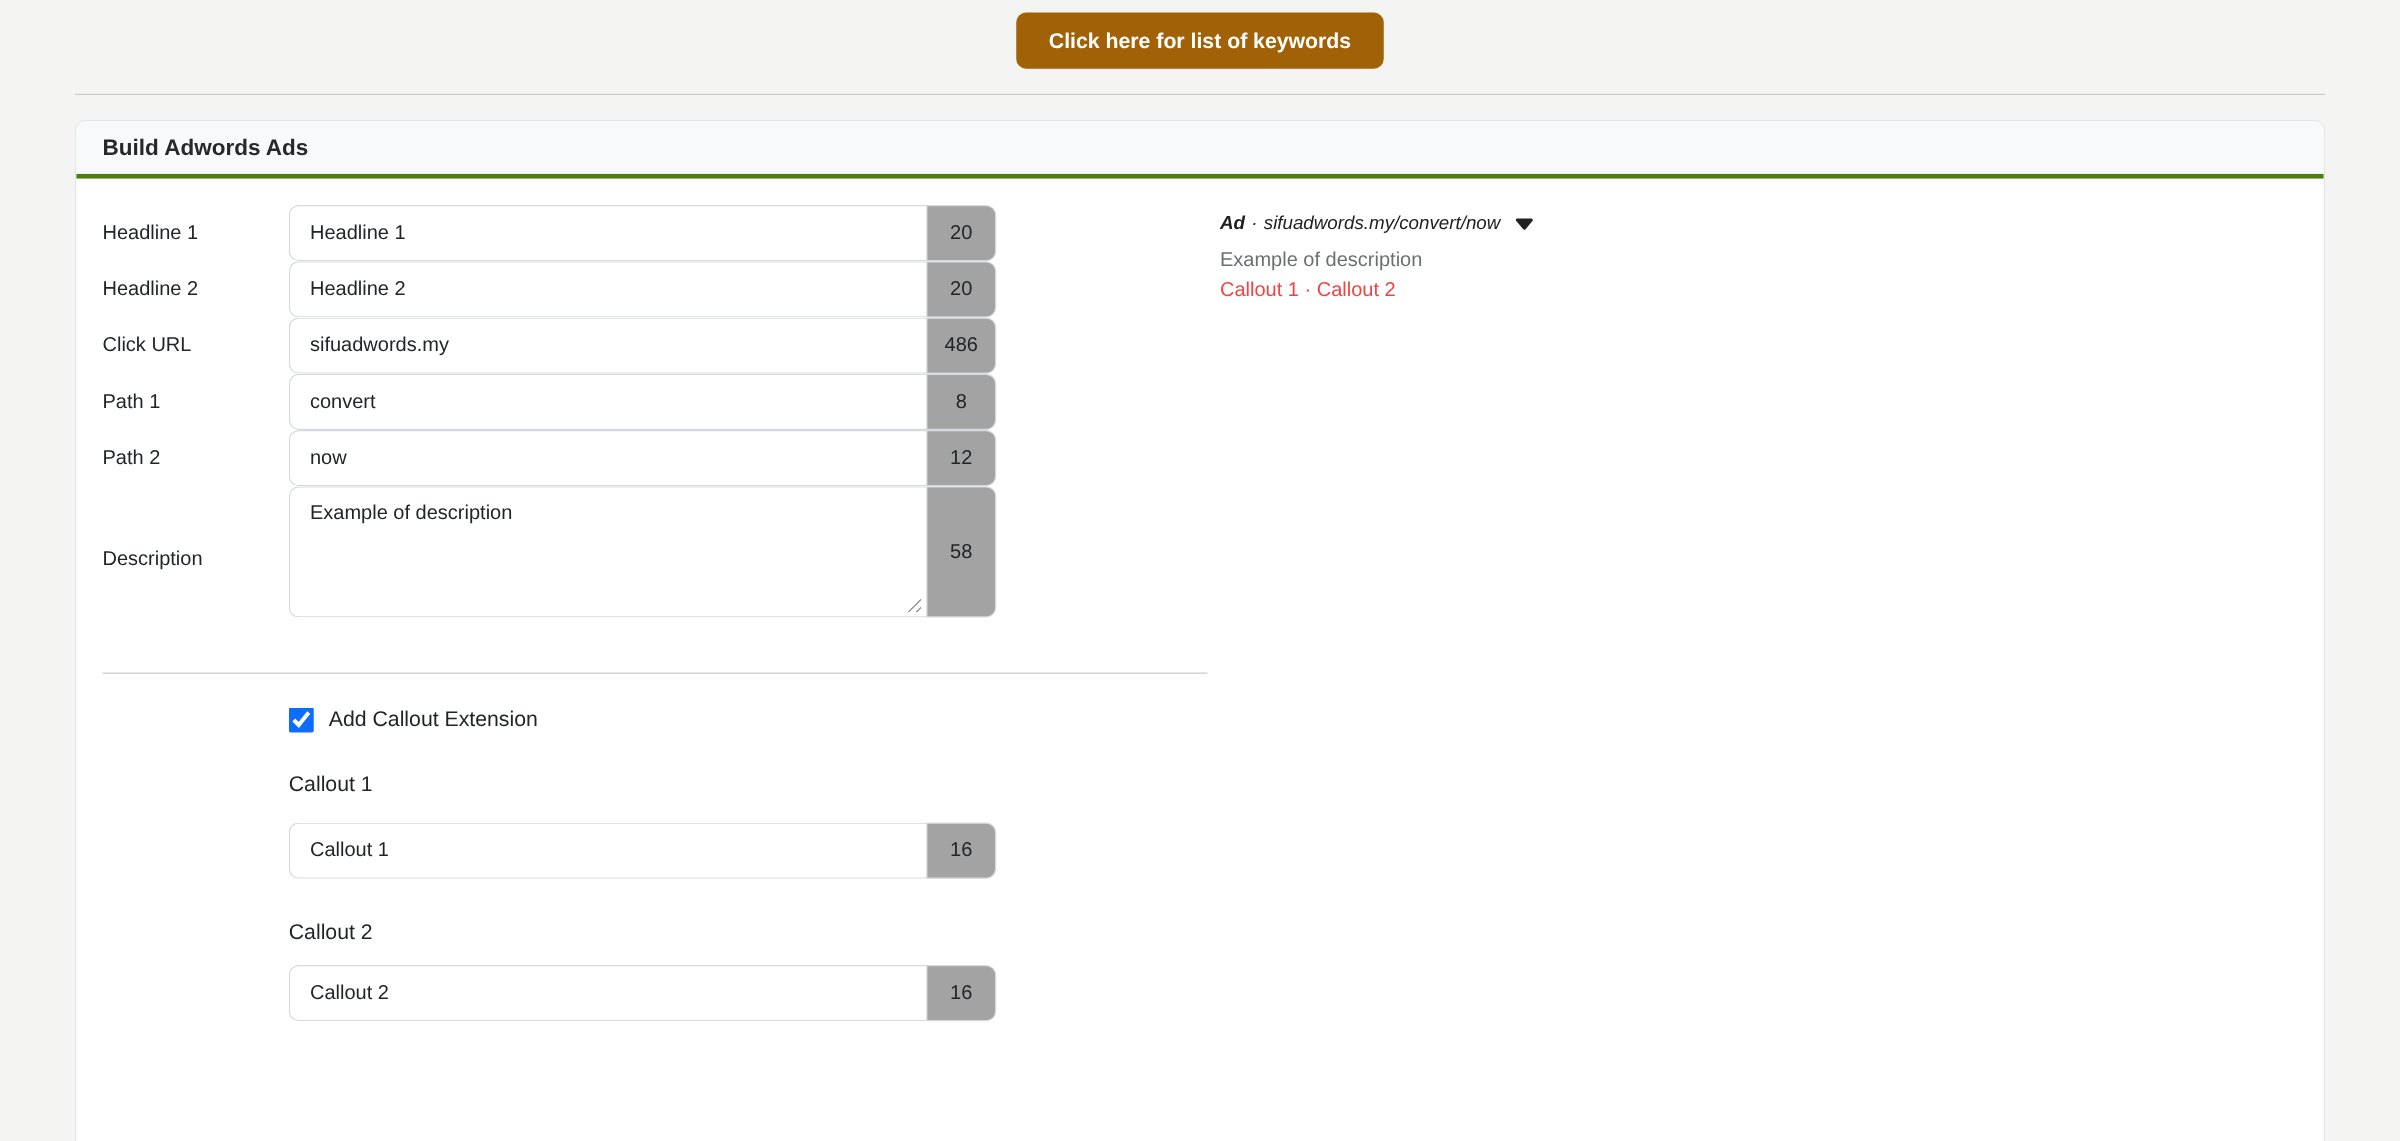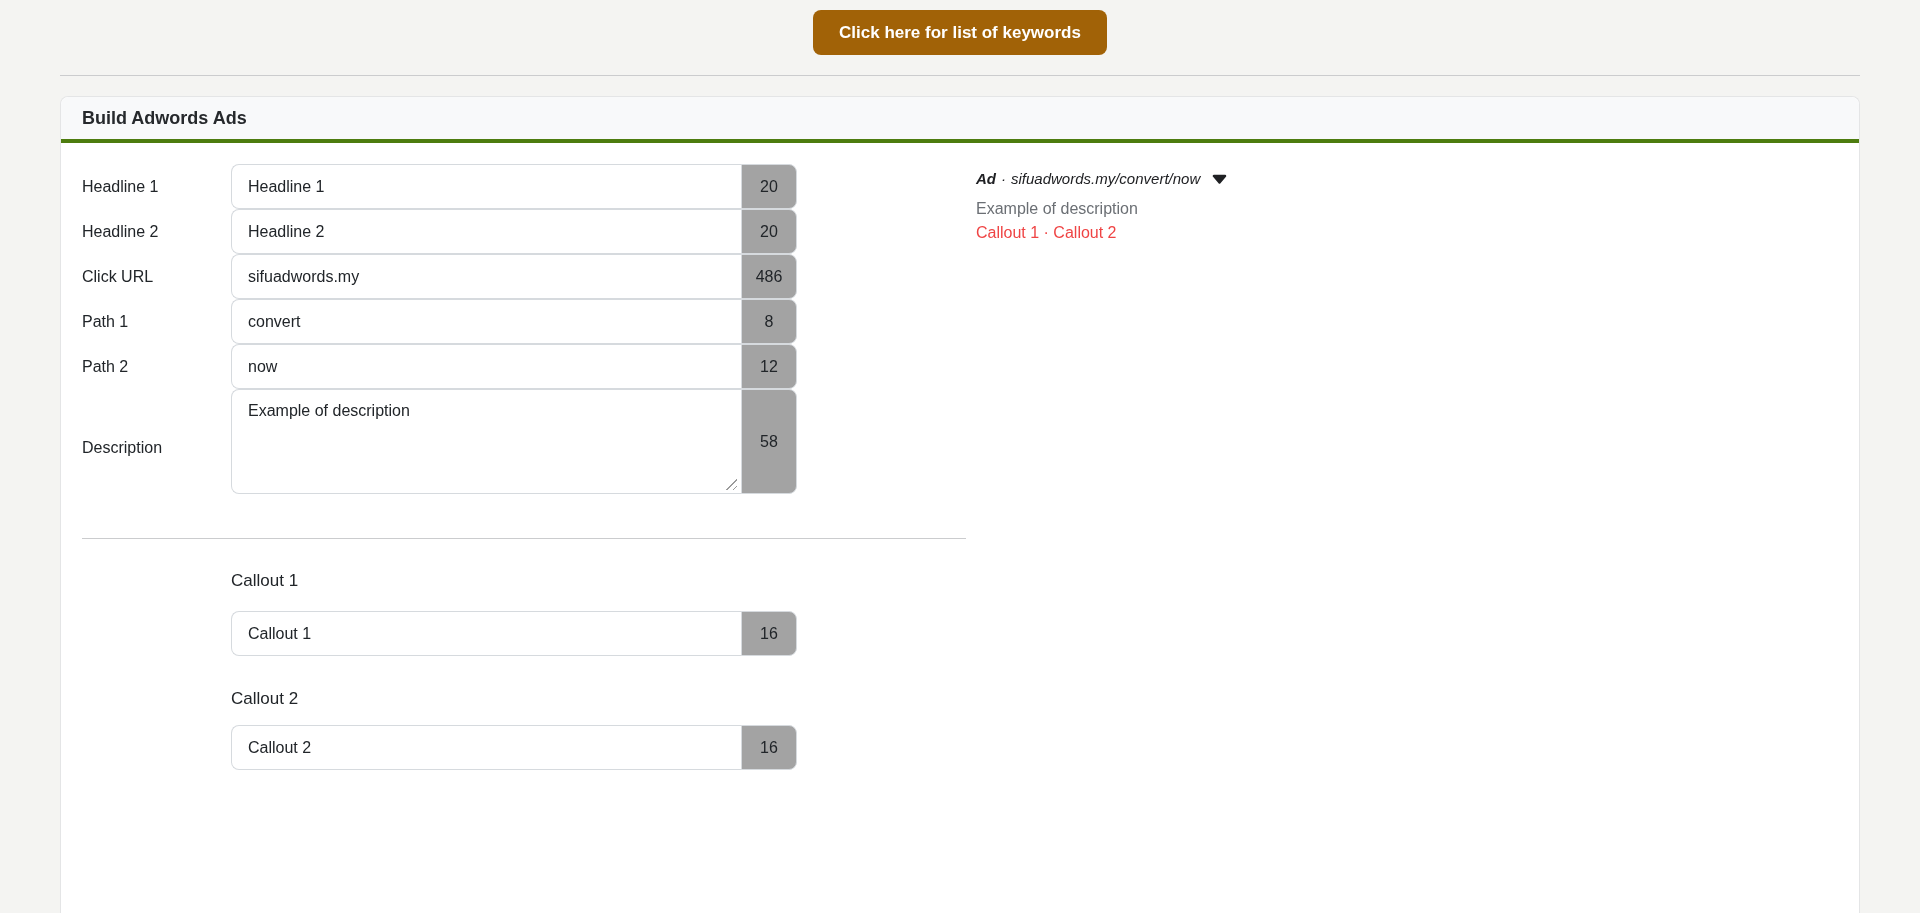--- a/index.html
+++ b/index.html
@@ -202,20 +202,24 @@
           <div class="form-label">Description</div>
           <div class="input-group">
             <textarea class="form-control" style="">Example of description</textarea>
             <div class="addon">58</div>
             <div class="resize-grip"></div>
           </div>
         </div>
 
         <hr class="section-divider">
 
+        <div class="checkbox-row">
+          <input type="checkbox" id="calloutToggle" checked="" style="">
+          <label for="calloutToggle" class="checkbox-label">Add Callout Extension</label>
+        </div>
 
         <div class="callout-section">
           <div class="callout-label">Callout 1</div>
           <div class="input-group">
             <input type="text" class="form-control" value="Callout 1" style="">
             <div class="addon">16</div>
           </div>
 
           <div class="callout-label second">Callout 2</div>
           <div class="input-group">

